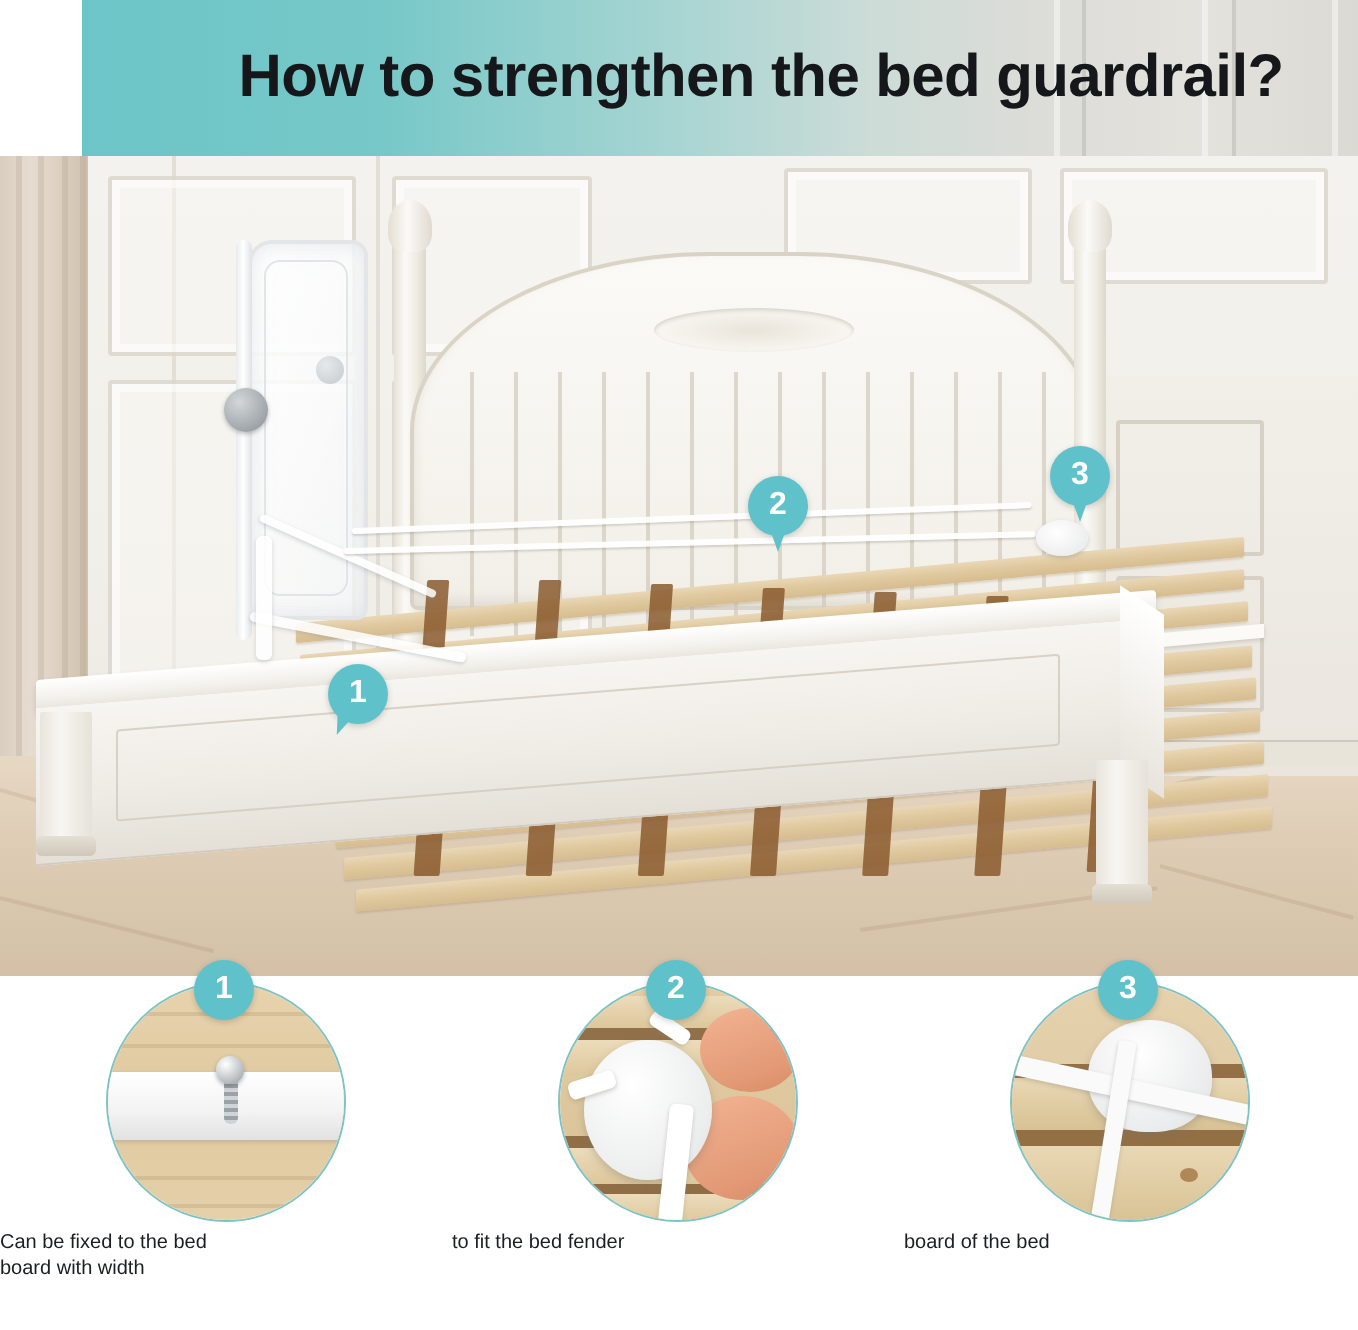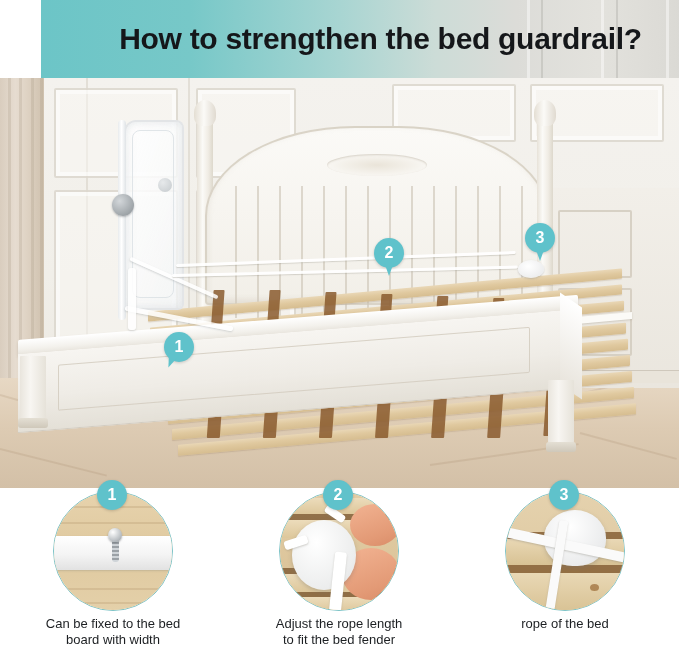--- a/index.html
+++ b/index.html
@@ -131,22 +131,22 @@
          width:0;height:0;
          border-left:5px solid transparent;border-right:5px solid transparent;
          border-top:14px solid currentColor;transform:rotate(22deg);}
 
   
   .panels{position:absolute;left:0;top:488px;width:679px;height:177px;background:#ffffff;}
   .panel{position:absolute;top:0;width:226px;height:177px;}
   .thumb{position:absolute;left:53px;top:3px;width:120px;height:120px;border-radius:50%;
          overflow:hidden;border:1.5px solid #7cc3c6;box-sizing:border-box;}
   .thumb-inner{position:absolute;left:0;top:0;width:100%;height:100%;}
-  .caption{position:absolute;left:0;top:128px;width:226px;text-align:center;
-           font-size:13px;line-height:1.25;color:#1c1f22;}
+  .caption{position:absolute;left:0;top:128px;width:226px;text-align:left;
+           font-size:10px;line-height:1.25;color:#1c1f22;}
   .panel .badge{top:-8px;left:97px;}
 
   
   .t1-wood{position:absolute;left:0;top:0;width:100%;height:100%;
            background:linear-gradient(180deg,#e7d3ad 0%,#dfc99f 48%,#e4d0a9 100%);}
   .t1-grain{position:absolute;height:1.5px;background:rgba(150,115,70,.18);}
   .t1-strap{position:absolute;left:-4px;top:44px;width:130px;height:34px;
             background:linear-gradient(180deg,#ffffff 0%,#f4f4f4 55%,#e2e2e2 100%);
             border-radius:3px;box-shadow:0 1px 2px rgba(130,125,115,.3);}
   .t1-screw{position:absolute;left:54px;top:36px;width:14px;height:14px;border-radius:50%;
@@ -364,21 +364,20 @@
           <div class="t2-disc"></div>
           <div class="t2-strap" style="left:44px;top:18px;width:22px;height:8px;transform:rotate(34deg)"></div>
           <div class="t2-strap" style="left:52px;top:60px;width:12px;height:60px;transform:rotate(6deg)"></div>
           <div class="t2-strap" style="left:4px;top:46px;width:24px;height:9px;transform:rotate(-18deg)"></div>
         </div>
       </div>
       <div class="badge" style="background:#5fc2cb">
         <span>2</span>
       </div>
       <div class="caption">
-        <div>Adjust the rope length</div>
         <div>to fit the bed fender</div>
       </div>
     </div>
 
     <div class="panel" style="left:452px">
       <div class="thumb">
         <div class="thumb-inner">
           <div class="t3-bg"></div>
           <div class="t3-gap" style="left:0;top:40px;width:120px;height:7px"></div>
           <div class="t3-slat" style="left:0;top:47px;width:120px;height:26px"></div>
@@ -387,18 +386,18 @@
           <div class="t3-fender"></div>
           <div class="t3-strap" style="left:-4px;top:48px;width:128px;height:10px;transform:rotate(12deg)"></div>
           <div class="t3-strap" style="left:46px;top:28px;width:9px;height:96px;transform:rotate(9deg)"></div>
           <div class="t3-knot"></div>
         </div>
       </div>
       <div class="badge" style="background:#5fc2cb">
         <span>3</span>
       </div>
       <div class="caption">
-        <div>rope of the bed</div>
+        <div>board of the bed</div>
       </div>
     </div>
 
   </div>
 </div>
 
 </body></html>

